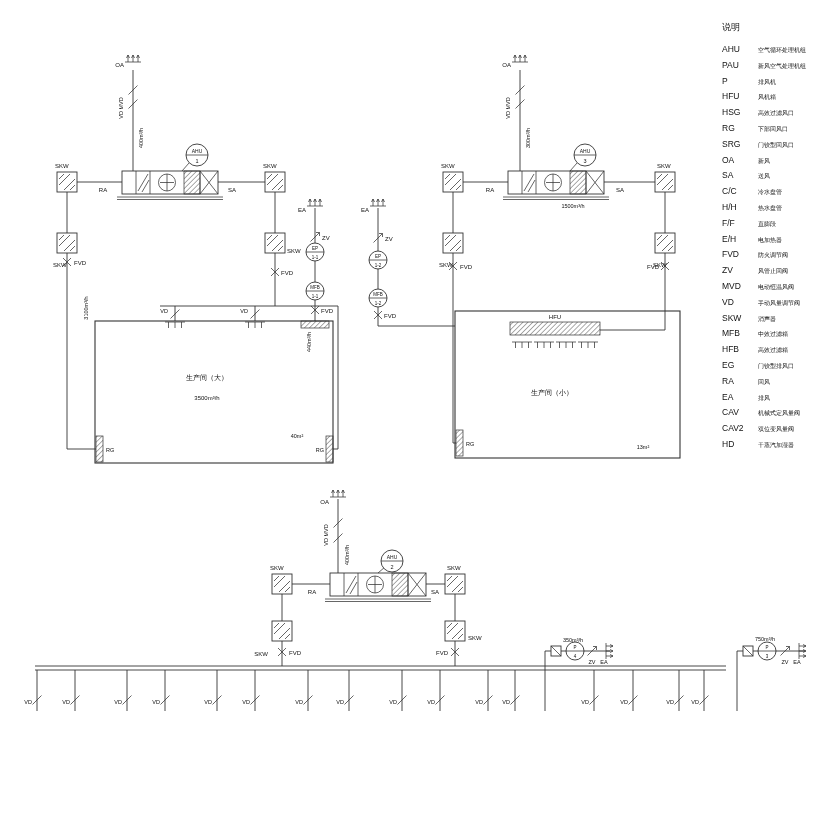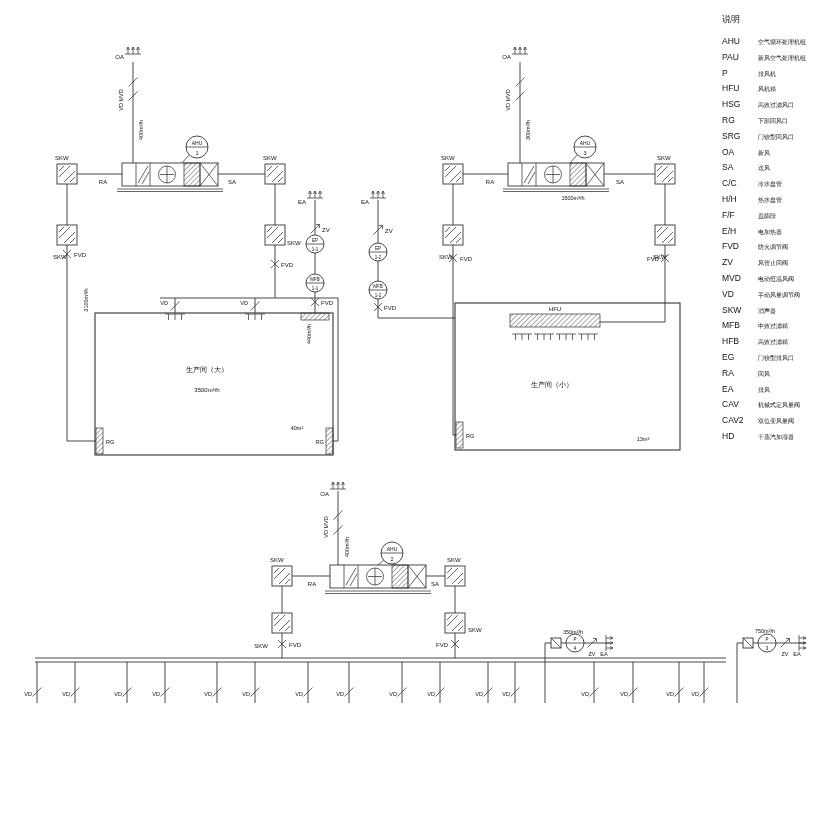--- a/index.html
+++ b/index.html
@@ -1,16 +1,16 @@
 <!DOCTYPE html>
 <html><head>
 <meta charset="utf-8">
 <style>
   html,body{margin:0;padding:0;background:#ffffff;}
-  #canvas{position:relative;width:839px;height:703px;background:#fff;overflow:hidden;}
+  #canvas{position:relative;width:839px;height:703px;background:#fff;overflow:hidden;margin-top:8px;}
   text{font-family:"Liberation Sans","DejaVu Sans",sans-serif;fill:#111;}
   .t9{font-size:9px}.t85{font-size:8.5px}.t7{font-size:7px}.t65{font-size:6.5px}
   .t6{font-size:6px}.t55{font-size:5.5px}.t5{font-size:5px}.t45{font-size:4.5px}
   .mid{text-anchor:middle}.end{text-anchor:end}
   .duct{stroke:#333;stroke-width:0.9;fill:none}
   .sym{stroke:#333;stroke-width:0.75;fill:none}
   .box{stroke:#333;stroke-width:0.9;fill:#fff}
   .hbox{stroke:#333;stroke-width:0.7;fill:url(#hatch)}
   .room{stroke:#333;stroke-width:1.1;fill:none}
 </style>

